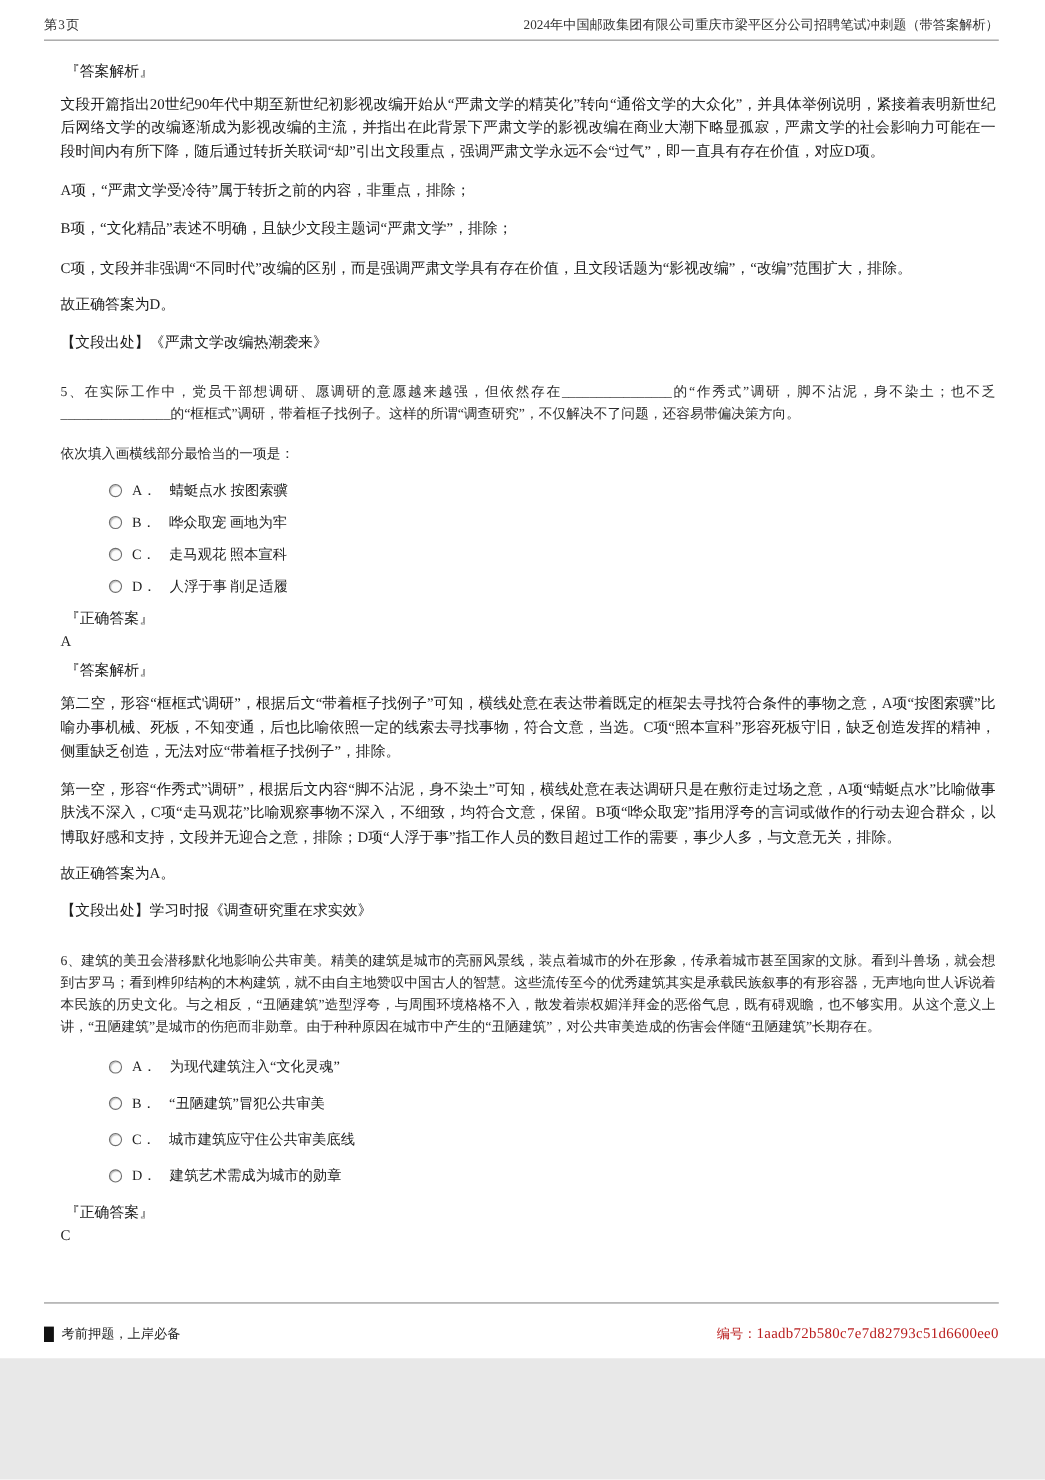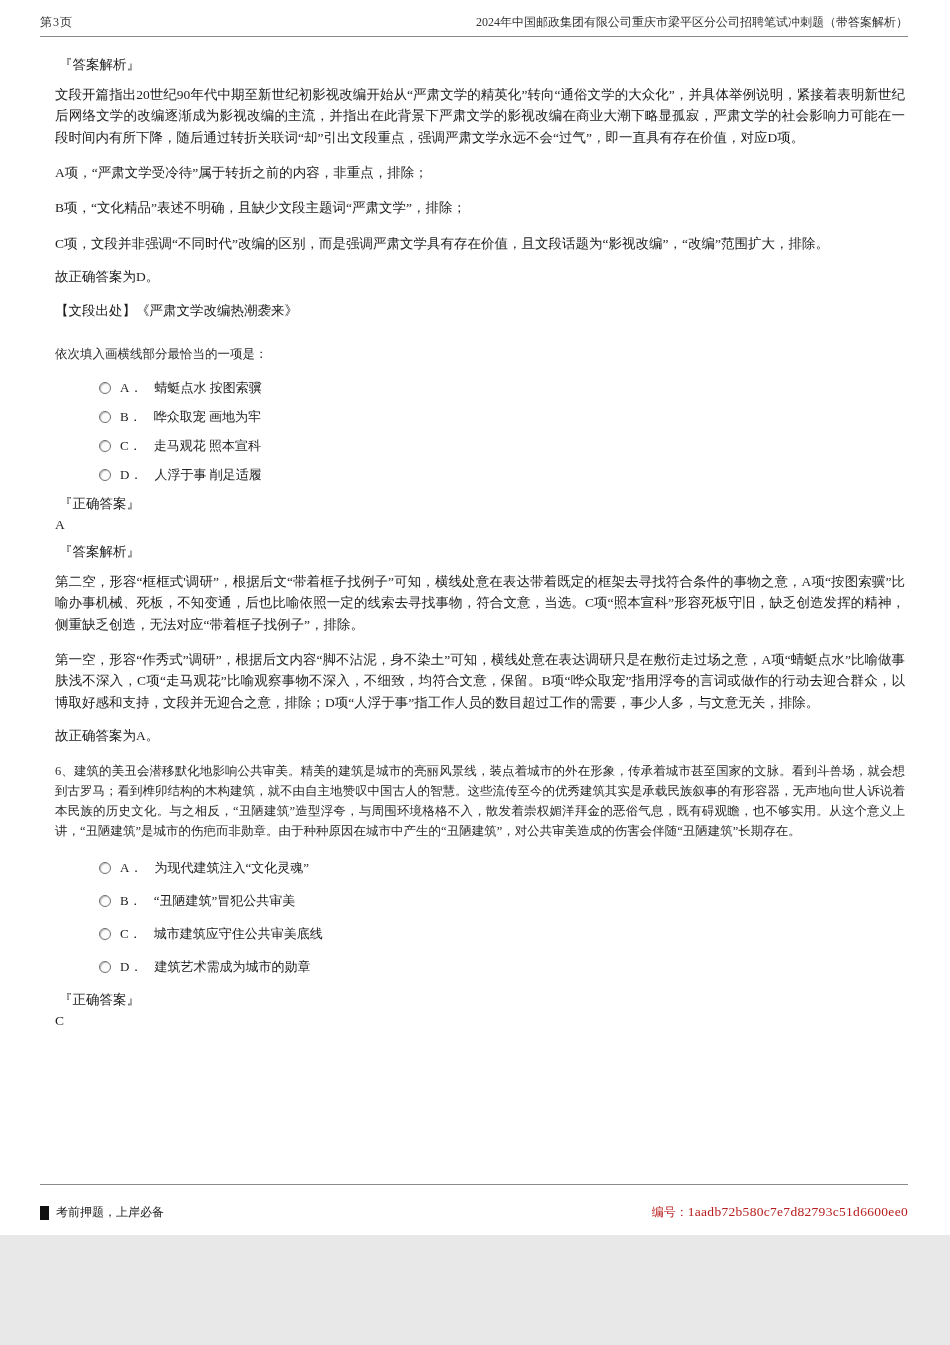--- a/index.html
+++ b/index.html
@@ -82,20 +82,21 @@
   <div class="content">
 
     <div class="h-bracket">『答案解析』</div>
     <p class="para">文段开篇指出20世纪90年代中期至新世纪初影视改编开始从“严肃文学的精英化”转向“通俗文学的大众化”，并具体举例说明，紧接着表明新世纪后网络文学的改编逐渐成为影视改编的主流，并指出在此背景下严肃文学的影视改编在商业大潮下略显孤寂，严肃文学的社会影响力可能在一段时间内有所下降，随后通过转折关联词“却”引出文段重点，强调严肃文学永远不会“过气”，即一直具有存在价值，对应D项。</p>
     <p class="para">A项，“严肃文学受冷待”属于转折之前的内容，非重点，排除；</p>
     <p class="para">B项，“文化精品”表述不明确，且缺少文段主题词“严肃文学”，排除；</p>
     <p class="para">C项，文段并非强调“不同时代”改编的区别，而是强调严肃文学具有存在价值，且文段话题为“影视改编”，“改编”范围扩大，排除。</p>
     <p class="concl">故正确答案为D。</p>
     <p class="source">【文段出处】《严肃文学改编热潮袭来》</p>
 
+    <p class="stem">5、在实际工作中，党员干部想调研、愿调研的意愿越来越强，但依然存在________________的“作秀式”调研，脚不沾泥，身不染土；也不乏________________的“框框式”调研，带着框子找例子。这样的所谓“调查研究”，不仅解决不了问题，还容易带偏决策方向。</p>
     <p class="prompt">依次填入画横线部分最恰当的一项是：</p>
 
     <div class="options">
       <div class="option-row">
         <span class="radio"></span>
         <span class="opt-label">A．</span>
         <span>蜻蜓点水 按图索骥</span>
       </div>
       <div class="option-row">
         <span class="radio"></span>
@@ -113,20 +114,21 @@
         <span>人浮于事 削足适履</span>
       </div>
     </div>
 
     <div class="h-bracket" style="margin-bottom:4px;">『正确答案』</div>
     <div class="answer-letter">A</div>
     <div class="h-bracket">『答案解析』</div>
     <p class="para">第二空，形容“框框式'调研”，根据后文“带着框子找例子”可知，横线处意在表达带着既定的框架去寻找符合条件的事物之意，A项“按图索骥”比喻办事机械、死板，不知变通，后也比喻依照一定的线索去寻找事物，符合文意，当选。C项“照本宣科”形容死板守旧，缺乏创造发挥的精神，侧重缺乏创造，无法对应“带着框子找例子”，排除。</p>
     <p class="para">第一空，形容“作秀式”调研”，根据后文内容“脚不沾泥，身不染土”可知，横线处意在表达调研只是在敷衍走过场之意，A项“蜻蜓点水”比喻做事肤浅不深入，C项“走马观花”比喻观察事物不深入，不细致，均符合文意，保留。B项“哗众取宠”指用浮夸的言词或做作的行动去迎合群众，以博取好感和支持，文段并无迎合之意，排除；D项“人浮于事”指工作人员的数目超过工作的需要，事少人多，与文意无关，排除。</p>
     <p class="concl">故正确答案为A。</p>
+    <p class="source">【文段出处】学习时报《调查研究重在求实效》</p>
 
     <p class="stem">6、建筑的美丑会潜移默化地影响公共审美。精美的建筑是城市的亮丽风景线，装点着城市的外在形象，传承着城市甚至国家的文脉。看到斗兽场，就会想到古罗马；看到榫卯结构的木构建筑，就不由自主地赞叹中国古人的智慧。这些流传至今的优秀建筑其实是承载民族叙事的有形容器，无声地向世人诉说着本民族的历史文化。与之相反，“丑陋建筑”造型浮夸，与周围环境格格不入，散发着崇权媚洋拜金的恶俗气息，既有碍观瞻，也不够实用。从这个意义上讲，“丑陋建筑”是城市的伤疤而非勋章。由于种种原因在城市中产生的“丑陋建筑”，对公共审美造成的伤害会伴随“丑陋建筑”长期存在。</p>
 
     <div class="options wide">
       <div class="option-row">
         <span class="radio"></span>
         <span class="opt-label">A．</span>
         <span>为现代建筑注入“文化灵魂”</span>
       </div>
       <div class="option-row">

